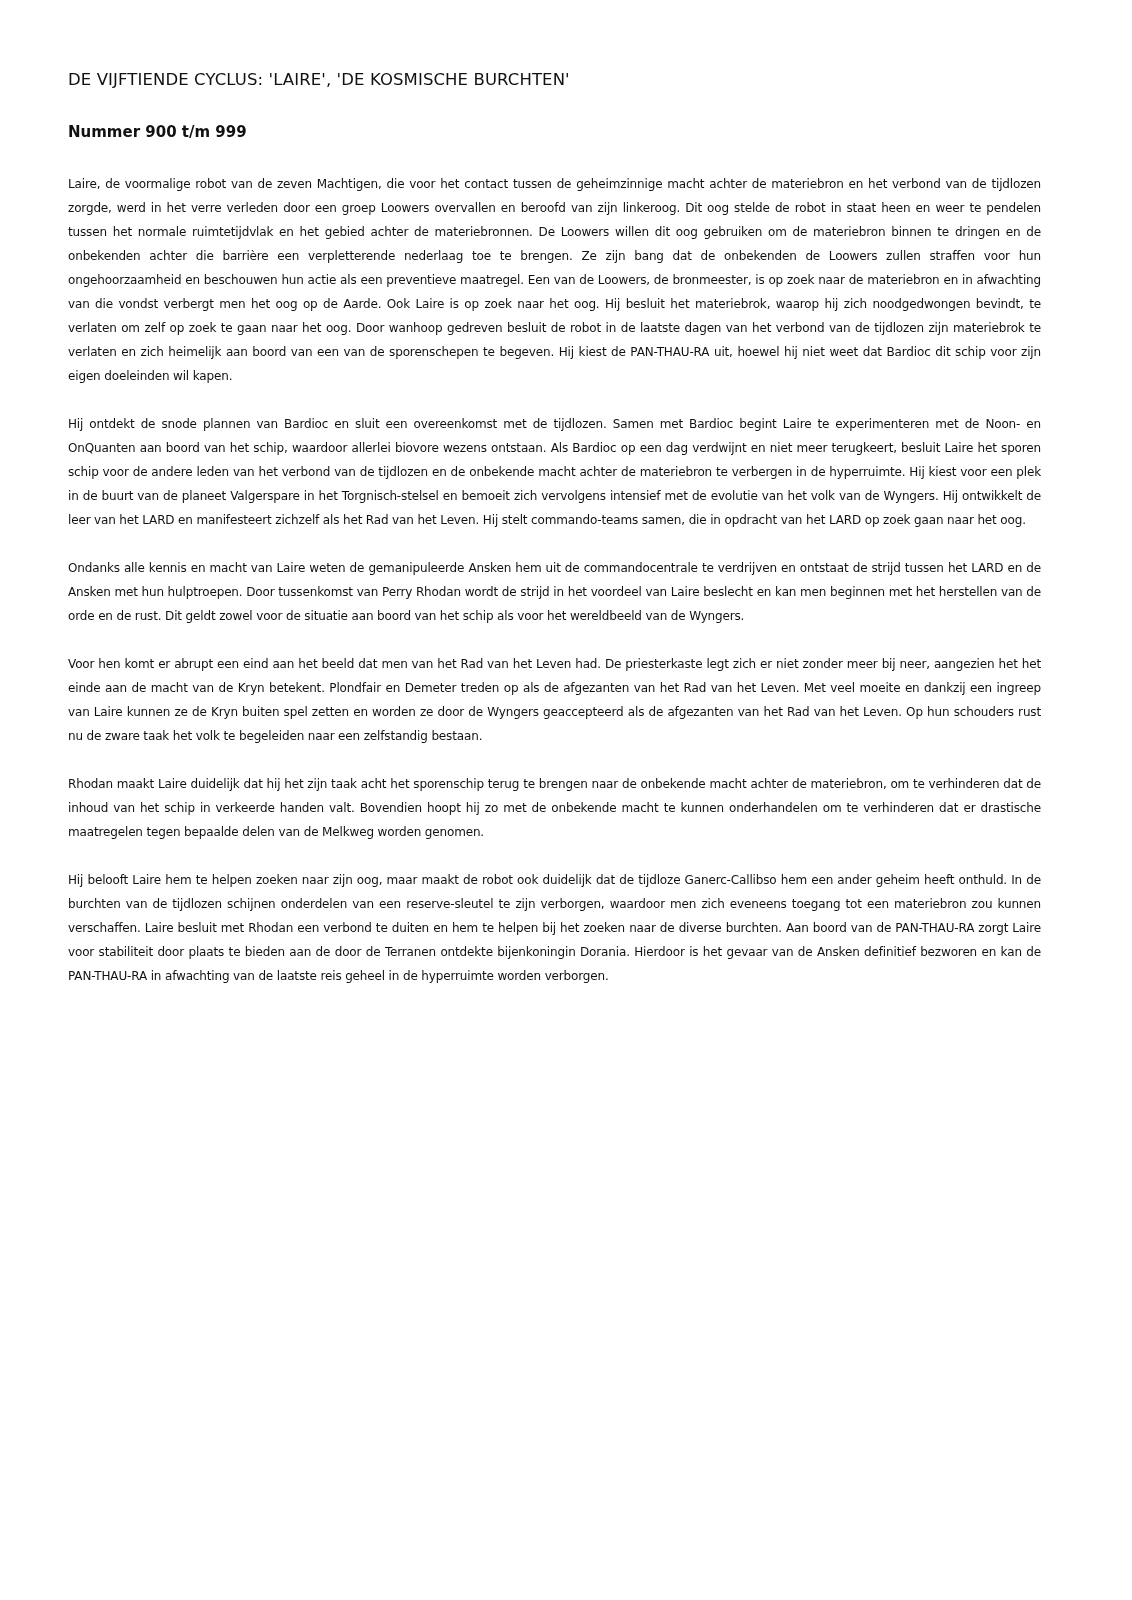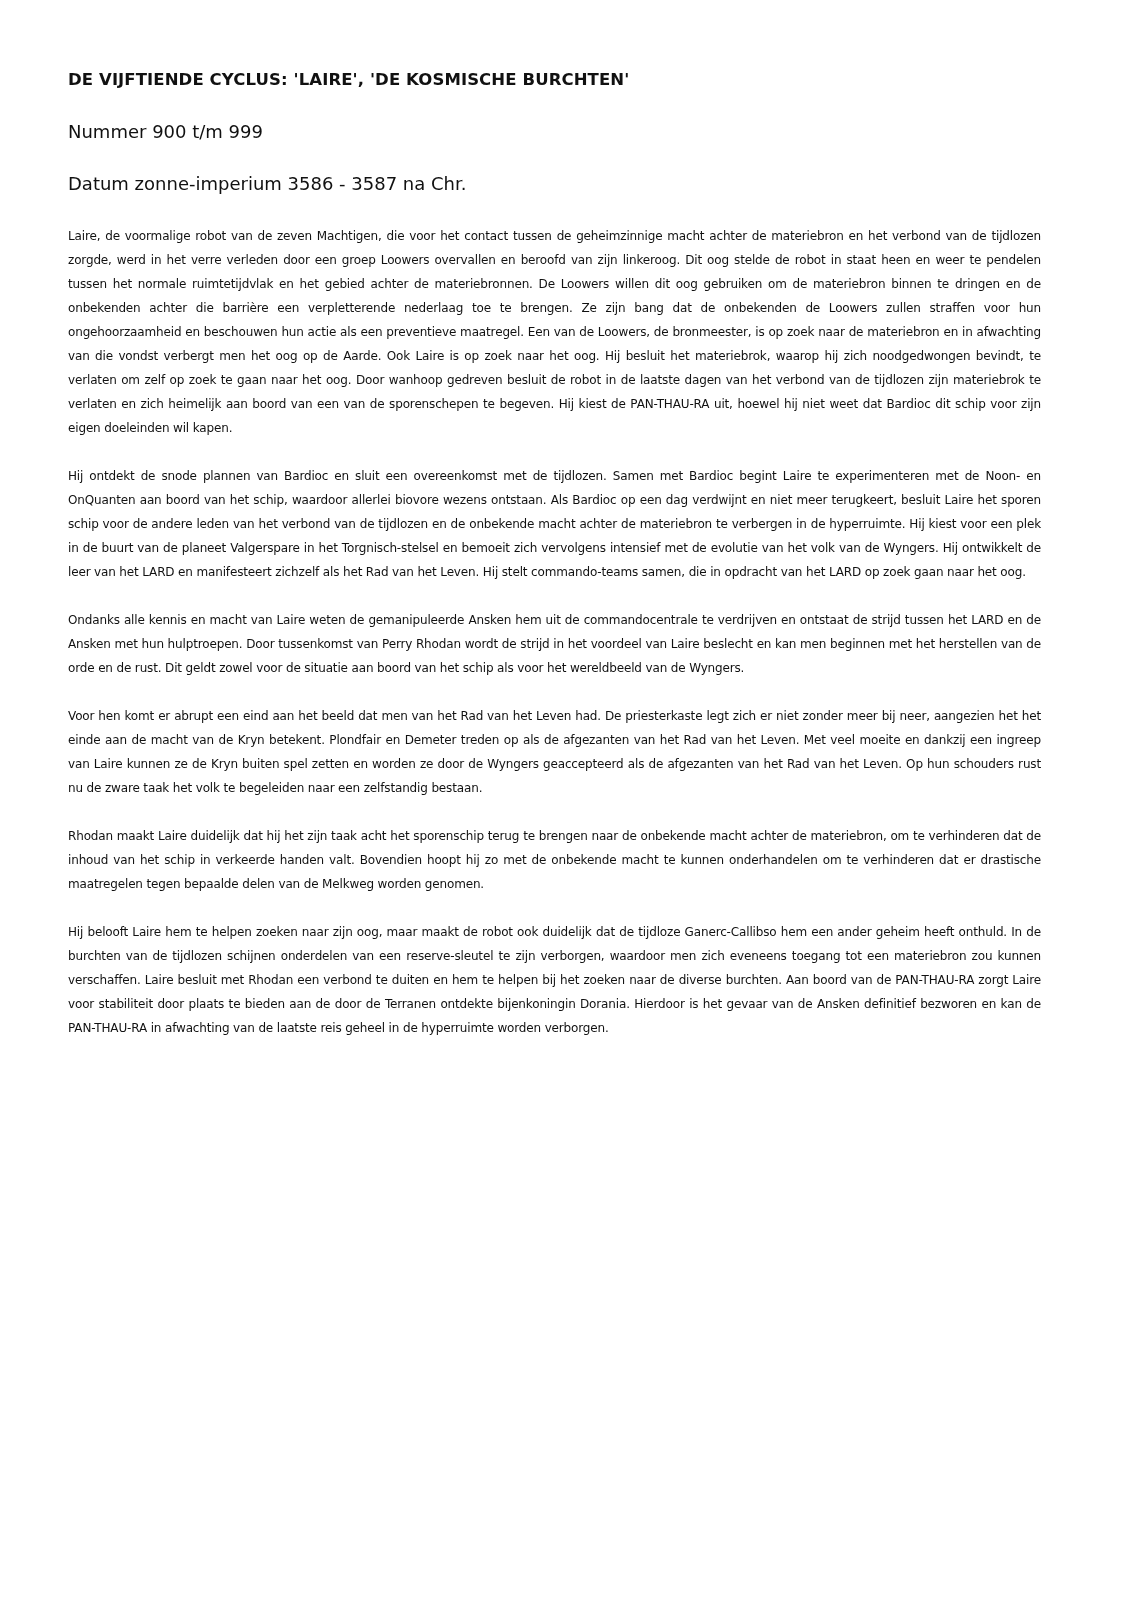--- a/index.html
+++ b/index.html
@@ -15,45 +15,45 @@
       font-family: "DejaVu Sans", sans-serif;
       color: #111111;
     }
     .page {
       position: absolute;
       left: 68px;
       top: 68px;
       width: 973px;
     }
     .heading {
-      font-weight: bold;
+      font-weight: normal;
       font-size: 16.5px;
       line-height: 24px;
       margin: 0 0 28px 0;
       letter-spacing: 0.1px;
     }
     .meta-line {
-      font-size: 18px;
+      font-size: 15px;
       line-height: 24px;
       margin: 0 0 28px 0;
+      font-weight: bold;
     }
     .para {
       font-size: 12px;
       line-height: 24px;
       text-align: justify;
       margin: 0 0 24px 0;
       letter-spacing: -0.15px;
     }
   </style>
 </head>
 <body>
 
 <div class="page">
   <div class="heading">DE VIJFTIENDE CYCLUS: 'LAIRE', 'DE KOSMISCHE BURCHTEN'</div>
   <div class="meta-line">Nummer 900 t/m 999</div>
-  <div class="meta-line">Datum zonne-imperium 3586 - 3587 na Chr.</div>
   <p class="para">Laire, de voormalige robot van de zeven Machtigen, die voor het contact tussen de geheimzinnige macht achter de materiebron en het verbond van de tijdlozen zorgde, werd in het verre verleden door een groep Loowers overvallen en beroofd van zijn linkeroog. Dit oog stelde de robot in staat heen en weer te pendelen tussen het normale ruimtetijdvlak en het gebied achter de materiebronnen. De Loowers willen dit oog gebruiken om de materiebron binnen te dringen en de onbekenden achter die barrière een verpletterende nederlaag toe te brengen. Ze zijn bang dat de onbekenden de Loowers zullen straffen voor hun ongehoorzaamheid en beschouwen hun actie als een preventieve maatregel. Een van de Loowers, de bronmeester, is op zoek naar de materiebron en in afwachting van die vondst verbergt men het oog op de Aarde. Ook Laire is op zoek naar het oog. Hij besluit het materiebrok, waarop hij zich noodgedwongen bevindt, te verlaten om zelf op zoek te gaan naar het oog. Door wanhoop gedreven besluit de robot in de laatste dagen van het verbond van de tijdlozen zijn materiebrok te verlaten en zich heimelijk aan boord van een van de sporenschepen te begeven. Hij kiest de PAN-THAU-RA uit, hoewel hij niet weet dat Bardioc dit schip voor zijn eigen doeleinden wil kapen.</p>
   <p class="para">Hij ontdekt de snode plannen van Bardioc en sluit een overeenkomst met de tijdlozen. Samen met Bardioc begint Laire te experimenteren met de Noon- en OnQuanten aan boord van het schip, waardoor allerlei biovore wezens ontstaan. Als Bardioc op een dag verdwijnt en niet meer terugkeert, besluit Laire het sporen schip voor de andere leden van het verbond van de tijdlozen en de onbekende macht achter de materiebron te verbergen in de hyperruimte. Hij kiest voor een plek in de buurt van de planeet Valgerspare in het Torgnisch-stelsel en bemoeit zich vervolgens intensief met de evolutie van het volk van de Wyngers. Hij ontwikkelt de leer van het LARD en manifesteert zichzelf als het Rad van het Leven. Hij stelt commando-teams samen, die in opdracht van het LARD op zoek gaan naar het oog.</p>
   <p class="para">Ondanks alle kennis en macht van Laire weten de gemanipuleerde Ansken hem uit de commandocentrale te verdrijven en ontstaat de strijd tussen het LARD en de Ansken met hun hulptroepen. Door tussenkomst van Perry Rhodan wordt de strijd in het voordeel van Laire beslecht en kan men beginnen met het herstellen van de orde en de rust. Dit geldt zowel voor de situatie aan boord van het schip als voor het wereldbeeld van de Wyngers.</p>
   <p class="para">Voor hen komt er abrupt een eind aan het beeld dat men van het Rad van het Leven had. De priesterkaste legt zich er niet zonder meer bij neer, aangezien het het einde aan de macht van de Kryn betekent. Plondfair en Demeter treden op als de afgezanten van het Rad van het Leven. Met veel moeite en dankzij een ingreep van Laire kunnen ze de Kryn buiten spel zetten en worden ze door de Wyngers geaccepteerd als de afgezanten van het Rad van het Leven. Op hun schouders rust nu de zware taak het volk te begeleiden naar een zelfstandig bestaan.</p>
   <p class="para">Rhodan maakt Laire duidelijk dat hij het zijn taak acht het sporenschip terug te brengen naar de onbekende macht achter de materiebron, om te verhinderen dat de inhoud van het schip in verkeerde handen valt. Bovendien hoopt hij zo met de onbekende macht te kunnen onderhandelen om te verhinderen dat er drastische maatregelen tegen bepaalde delen van de Melkweg worden genomen.</p>
   <p class="para">Hij belooft Laire hem te helpen zoeken naar zijn oog, maar maakt de robot ook duidelijk dat de tijdloze Ganerc-Callibso hem een ander geheim heeft onthuld. In de burchten van de tijdlozen schijnen onderdelen van een reserve-sleutel te zijn verborgen, waardoor men zich eveneens toegang tot een materiebron zou kunnen verschaffen. Laire besluit met Rhodan een verbond te duiten en hem te helpen bij het zoeken naar de diverse burchten. Aan boord van de PAN-THAU-RA zorgt Laire voor stabiliteit door plaats te bieden aan de door de Terranen ontdekte bijenkoningin Dorania. Hierdoor is het gevaar van de Ansken definitief bezworen en kan de PAN-THAU-RA in afwachting van de laatste reis geheel in de hyperruimte worden verborgen.</p>
 </div>
 
 </body></html>

